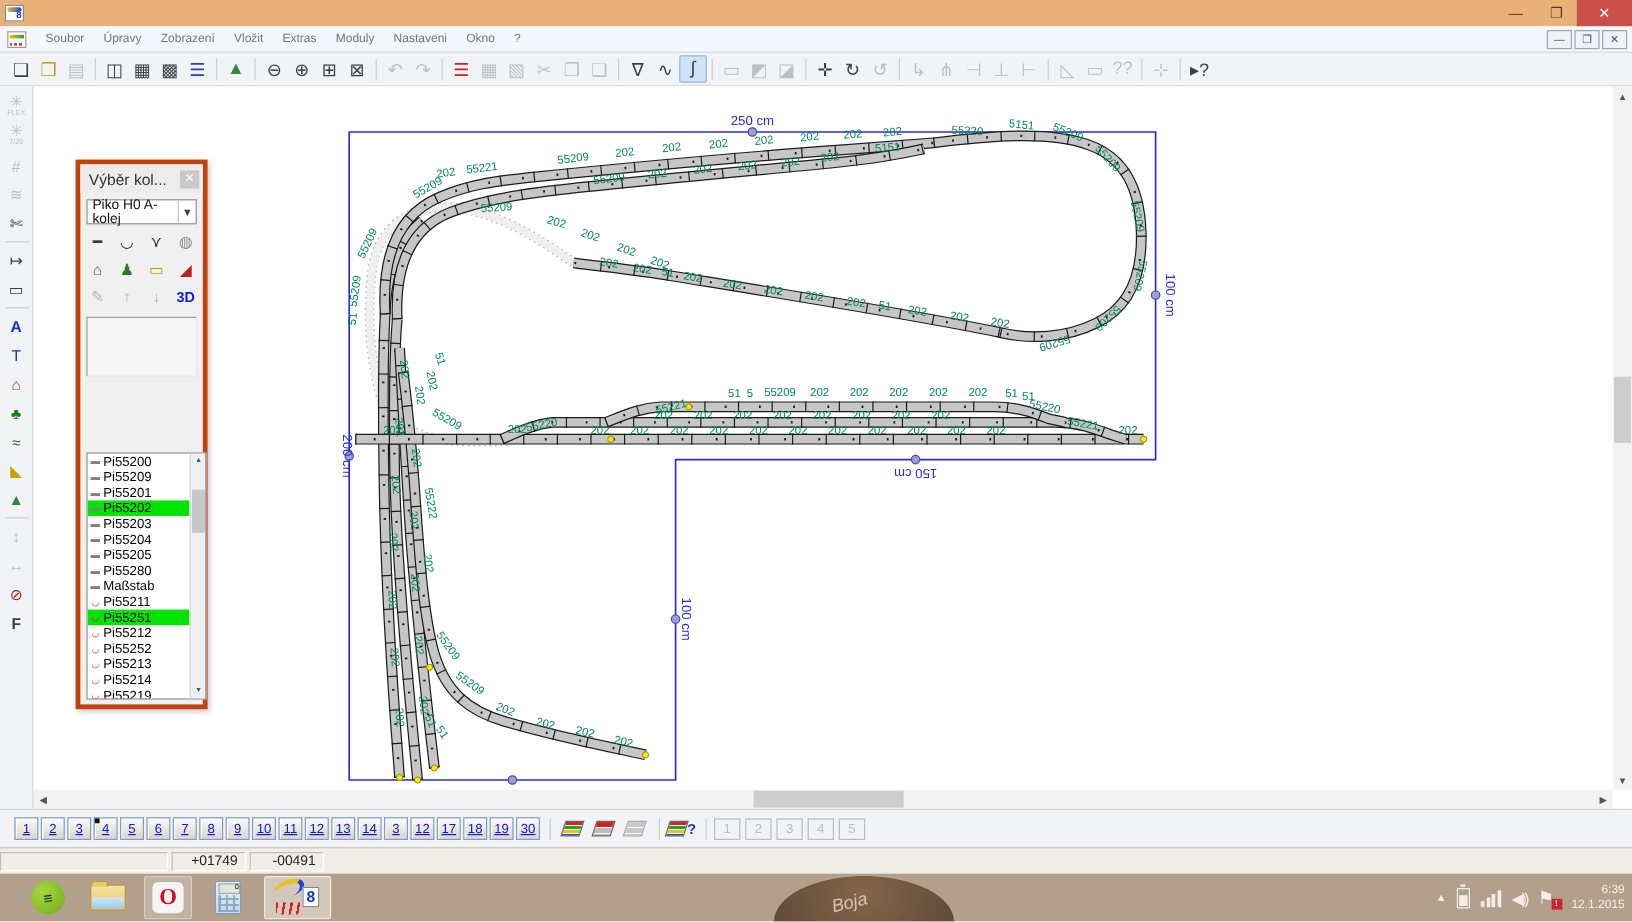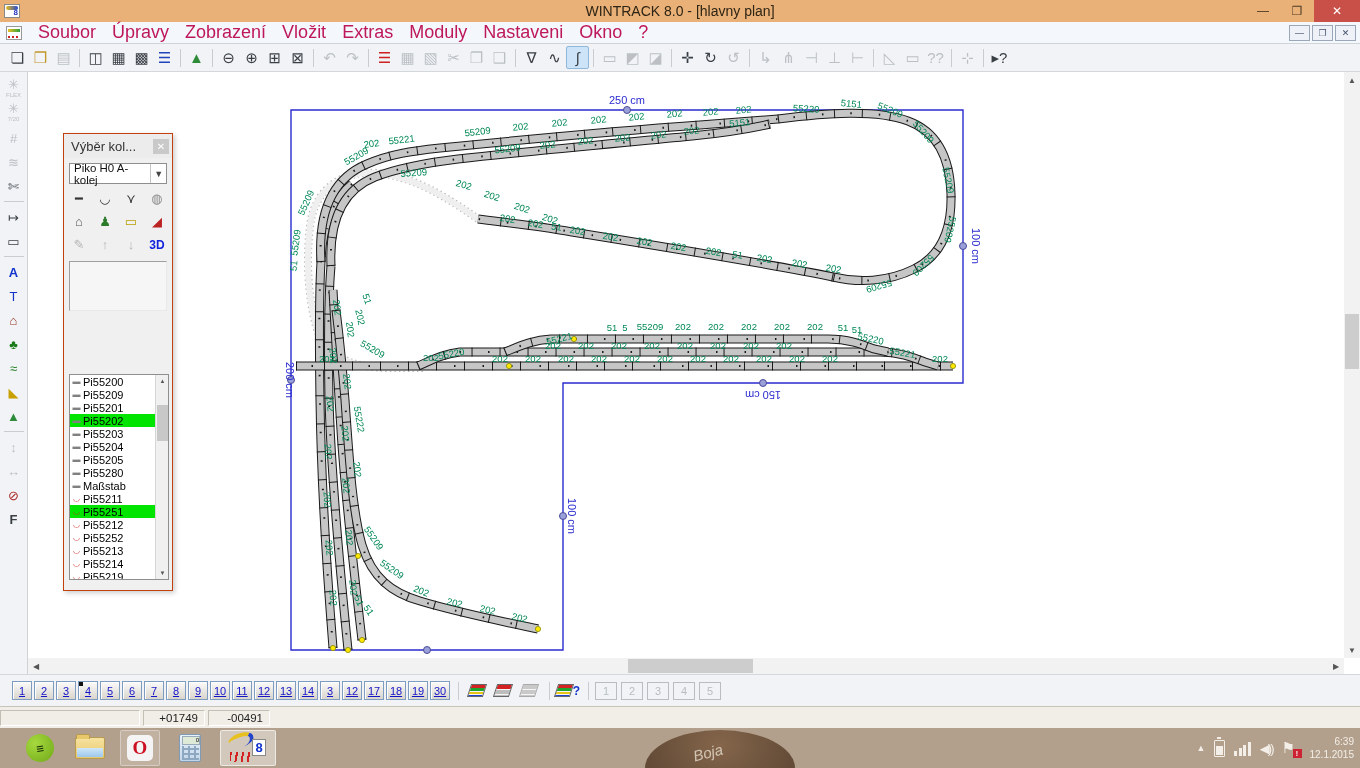--- a/index.html
+++ b/index.html
@@ -14,21 +14,21 @@
   #title-text { position:absolute; left:0; right:0; text-align:center; font-size:14px; color:#2e2415; }
   .wbtns { position:absolute; right:0; top:0; height:22px; display:flex; }
   .wbtn { width:34px; height:22px; display:flex; align-items:center; justify-content:center; font-size:12px; color:#4a3a26; }
   .wbtn.close { width:46px; background:#c85048; color:#fff; }
 
   
   #menubar { position:absolute; left:0; top:22px; width:1360px; height:22px; background:#f4f7fb; border-bottom:1px solid #cfd4da; display:flex; align-items:center; }
   #menubar .appicon2 { width:16px; height:14px; margin:0 8px 0 6px; background:#fff; border:1px solid #999; position:relative; }
   #menubar .appicon2 i { position:absolute; left:1px; top:2px; width:12px; height:3px; background:linear-gradient(90deg,#e8c020,#2f9e3f); }
   #menubar .appicon2 u { position:absolute; left:1px; bottom:1px; width:12px; height:2px; background:repeating-linear-gradient(90deg,#c22 0 2px,transparent 2px 4px); }
-  .menu-item { font-size:18px; color:#be185d; padding:19px 8px; cursor:default; }
+  .menu-item { font-size:10px; color:#737373; padding:19px 8px; cursor:default; }
   .mdi-btns { position:absolute; right:4px; top:3px; display:flex; gap:2px; }
   .mdi-btn { width:21px; height:16px; background:#eef2f8; border:1px solid #9aa7b8; font-size:9px; color:#44536b; display:flex; align-items:center; justify-content:center; }
 
   
   #toolbar { position:absolute; left:0; top:44px; width:1360px; height:28px; background:#f1f3f6; border-bottom:1px solid #d4d7db; display:flex; align-items:center; padding-left:6px; }
   .tbtn { width:23px; height:23px; display:flex; align-items:center; justify-content:center; font-size:15px; color:#3a3f45; border-radius:2px; }
   .tbtn.disabled { color:#bcc0c5; }
   .tbtn.selected { background:#cde3f7; border:1px solid #8fb8dd; }
   .tsep { width:1px; height:18px; background:#c9ccd1; margin:0 4px; }
 
@@ -92,21 +92,21 @@
   .battery::before { content:""; position:absolute; left:2px; top:-4px; width:4px; height:2px; background:#f3efe8; }
   .battery::after { content:""; position:absolute; left:1px; bottom:1px; right:1px; height:9px; background:#f3efe8; }
   .signal { display:flex; align-items:flex-end; gap:1.5px; height:16px; }
   .signal i { width:3px; background:#f3efe8; display:block; }
   .speaker { font-size:13px; letter-spacing:-2px; }
   .flagic { position:relative; width:17px; height:18px; font-size:15px; }
   .flagic .badge { position:absolute; right:-3px; bottom:-1px; width:9px; height:9px; background:#cc2233; color:#fff; font-size:7px; line-height:9px; text-align:center; font-weight:bold; }
   .clock { text-align:right; font-size:10px; line-height:13px; margin-left:2px; }
 
   
-  #palette { position:absolute; left:63px; top:133px; width:110px; height:458px; background:#f0f0f0; border:1px solid #c2410c; box-shadow:2px 2px 5px rgba(0,0,0,.2); z-index:10; }
+  #palette { position:absolute; left:63px; top:133px; width:110px; height:458px; background:#f0f0f0; border:4px solid #c2410c; box-shadow:2px 2px 5px rgba(0,0,0,.2); z-index:10; }
   #palette-title { height:24px; display:flex; align-items:center; padding:0 3px 0 7px; font-size:13px; color:#333; background:#ececec; }
   #palette-title span.t { flex:1; }
   #palette-close { width:16px; height:15px; background:#c9c9c9; color:#fff; font-size:10px; display:flex; align-items:center; justify-content:center; }
   #palette-select { margin:5px 5px 0 5px; height:21px; background:#fff; border:1px solid #8f8f8f; display:flex; align-items:center; font-size:11.5px; color:#111; padding-left:4px; }
   #palette-select .chev { margin-left:auto; border-left:1px solid #c5c5c5; width:16px; height:100%; display:flex; align-items:center; justify-content:center; color:#444; font-size:9px; }
   #palette-tools { margin:4px 2px 0 2px; display:grid; grid-template-columns:repeat(4,1fr); row-gap:2px; }
   .ptool { height:21px; display:flex; align-items:center; justify-content:center; font-size:13px; color:#333; }
   .ptool.disabled { color:#b5b5b5; }
   .ptool.bold { font-weight:bold; font-size:12px; }
   #palette-preview { margin:6px 5px 0 5px; height:50px; background:#f6f6f6; border:1px solid #9f9f9f; border-right-color:#e8e8e8; border-bottom-color:#e8e8e8; }
@@ -124,21 +124,20 @@
 </head>
 <body>
 
 <div id="app">
 
   <div id="titlebar">
     <span class="appicon">
         <i></i>
         <b>8</b>
       </span>
-    <span id="title-text">WINTRACK 8.0 - [hlavny plan]</span>
     <span class="wbtns">
       <span class="wbtn">—</span>
       <span class="wbtn">❐</span>
       <span class="wbtn close">✕</span>
     </span>
   </div>
 
   <div id="menubar">
     <span class="appicon2">
         <i></i>

